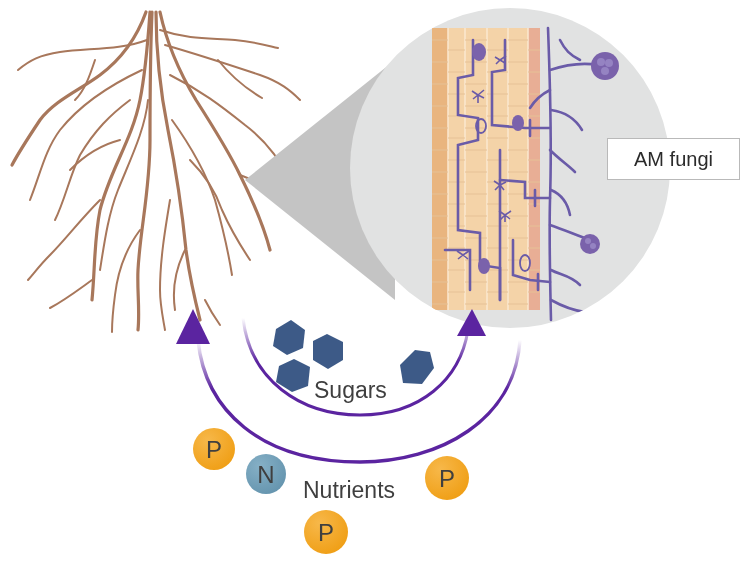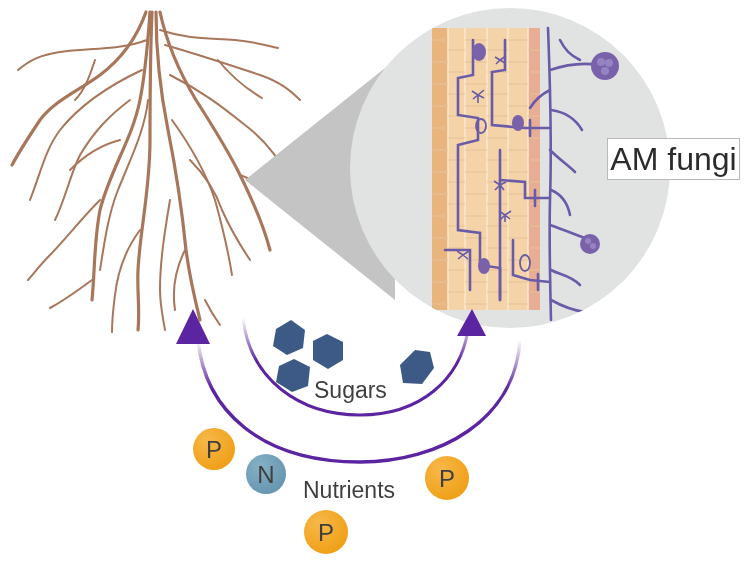--- a/index.html
+++ b/index.html
@@ -1,20 +1,20 @@
 <!DOCTYPE html>
 <html><head>
 <meta charset="utf-8">
 <style>
   html,body{margin:0;padding:0;background:#ffffff;}
   body{width:754px;height:566px;position:relative;overflow:hidden;font-family:"Liberation Sans",sans-serif;}
   svg{position:absolute;left:0;top:0;}
   .lbl{font-family:"Liberation Sans",sans-serif;fill:#3f3f3f;}
   .am-box{position:absolute;left:607px;top:138px;width:133px;height:42px;border:1px solid #b9b9b9;background:#ffffff;box-sizing:border-box;
-    display:flex;align-items:center;justify-content:center;font-size:32px;color:#2b2b2b;font-family:"Liberation Sans",sans-serif;}
+    display:flex;align-items:center;justify-content:center;font-size:20px;color:#2b2b2b;font-family:"Liberation Sans",sans-serif;}
 </style>
 </head>
 <body>
 
 <svg width="754" height="566" viewBox="0 0 754 566">
   <defs>
     <clipPath id="zoomclip">
         <circle cx="510" cy="168" r="160"></circle>
       </clipPath>
     <linearGradient id="fadeInner" x1="0" y1="0" x2="0" y2="1">

